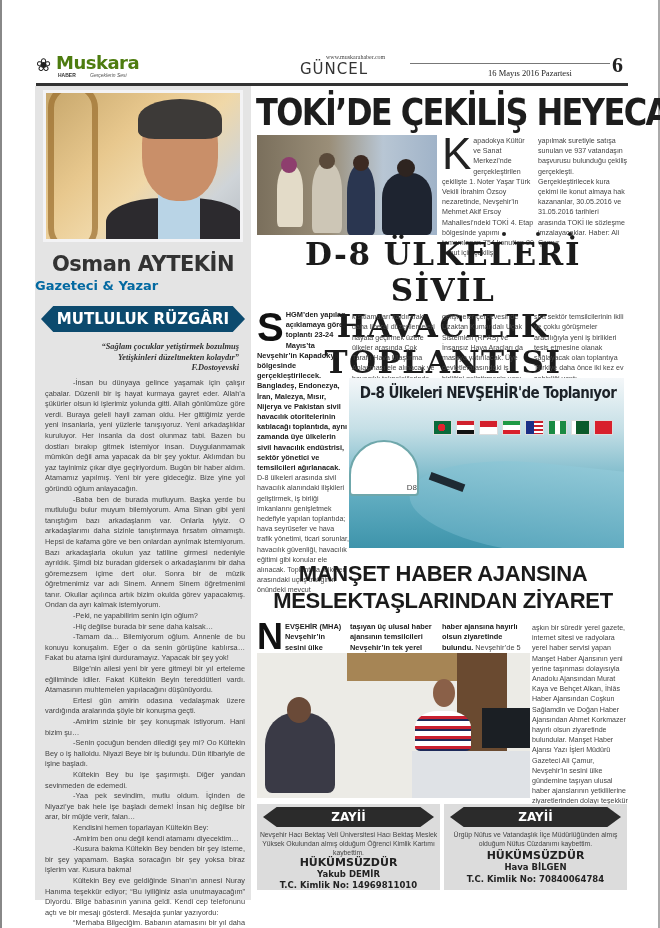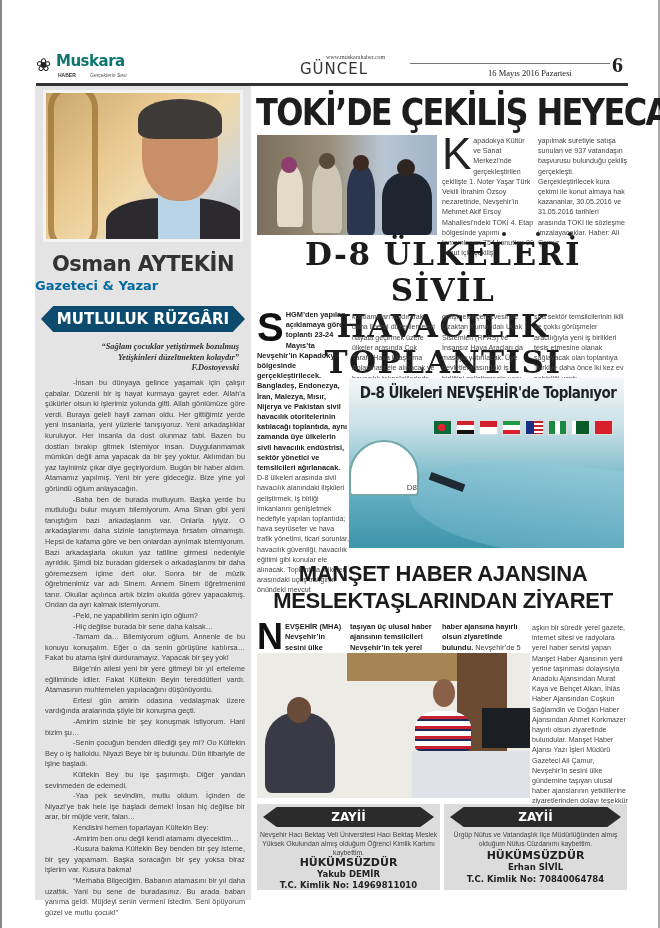--- a/index.html
+++ b/index.html
@@ -2,21 +2,21 @@
 <html><head>
 <meta charset="utf-8">
 <style>
 *{box-sizing:border-box;margin:0;padding:0}
 body{width:660px;height:928px;background:#fff;position:relative;overflow:hidden;font-family:"Liberation Sans",sans-serif;color:#222}
 .border-l{position:absolute;left:0;top:0;width:2px;height:928px;background:#888}
 .border-r{position:absolute;right:0;top:0;width:2px;height:928px;background:#aaa}
 .header{position:absolute;left:36px;top:50px;width:592px;height:32px}
 .logo{position:absolute;left:0;top:2px;width:110px;height:30px}
 .logo .swirl{position:absolute;left:0;top:2px;font-size:18px;font-family:"DejaVu Serif",serif;color:#222}
-.logo .name{position:absolute;left:20px;top:0;font-family:"DejaVu Sans",sans-serif;font-weight:bold;font-size:15px;letter-spacing:-0.5px;color:#0f766e}
+.logo .name{position:absolute;left:20px;top:0;font-family:"DejaVu Sans",sans-serif;font-weight:bold;font-size:18px;letter-spacing:-0.5px;color:#4d7c0f}
 .logo .sub{position:absolute;left:22px;top:20px;font-size:5px;font-weight:bold;color:#333}
 .logo .tag{position:absolute;left:54px;top:20px;font-size:5px;font-style:italic;color:#555}
 .section{position:absolute;left:264px;top:10px;font-family:"DejaVu Sans",sans-serif;font-weight:normal;font-size:15px;letter-spacing:1px;color:#333}
 .url{position:absolute;left:290px;top:4px;font-family:"Liberation Serif",serif;font-size:6px;color:#444}
 .hline{position:absolute;left:374px;top:13px;width:200px;height:1px;background:#777}
 .date{position:absolute;left:452px;top:18px;font-family:"Liberation Serif",serif;font-size:8.5px;color:#222}
 .pgno{position:absolute;left:576px;top:2px;font-family:"Liberation Serif",serif;font-weight:bold;font-size:22px;color:#222}
 .header-rule{position:absolute;left:36px;top:83px;width:592px;height:3px;background:#333}
 
 .col-left{position:absolute;left:35px;top:86px;width:216px;height:814px;background:#e4e4e4}
@@ -117,20 +117,21 @@
     <p>-Tamam da… Bilemiyorum oğlum. Annenle de bu konuyu konuşalım. Eğer o da senin görüşüne katılırsa… Fakat bu atama işini durduramayız. Yapacak bir şey yok!</p>
     <p>Bilge’nin ailesi yeni bir yere gitmeyi bir yıl erteleme eğiliminde idiler. Fakat Kültekin Beyin tereddütleri vardı. Atamasının muhtemelen yapılacağını düşünüyordu.</p>
     <p>Ertesi gün amirin odasına vedalaşmak üzere vardığında aralarında şöyle bir konuşma geçti.</p>
     <p>-Amirim sizinle bir şey konuşmak istiyorum. Hani bizim şu…</p>
     <p>-Senin çocuğun benden dilediği şey mi? Oo Kültekin Bey o iş halloldu. Niyazi Beye bir iş bulundu. Dün itibariyle de işine başladı.</p>
     <p>Kültekin Bey bu işe şaşırmıştı. Diğer yandan sevinmeden de edemedi.</p>
     <p>-Yaa pek sevindim, mutlu oldum. İçinden de Niyazi’ye bak hele işe başladı demek! İnsan hiç değilse bir arar, bir müjde verir, falan…</p>
     <p>Kendisini hemen toparlayan Kültekin Bey:</p>
     <p>-Amirim ben onu değil kendi atamamı diyecektim…</p>
     <p>-Kusura bakma Kültekin Bey benden bir şey isteme, bir şey yapamam. Başka soracağın bir şey yoksa biraz işlerim var. Kusura bakma!</p>
+    <p>Kültekin Bey eve geldiğinde Sinan’ın annesi Nuray Hanıma teşekkür ediyor; “Bu iyiliğiniz asla unutmayacağım” Diyordu. Bilge babasının yanına geldi. Kendi cep telefonunu açtı ve bir mesajı gösterdi. Mesajda şunlar yazıyordu:</p>
     <p>“Merhaba Bilgeciğim. Babanın atamasını bir yıl daha uzattık. Yani bu sene de buradasınız. Bu arada baban yanıma geldi. Müjdeyi senin vermeni istedim. Seni öpüyorum güzel ve mutlu çocuk!”</p>
   </div>
 </div>
 
 <div class="toki-title">TOKİ’DE ÇEKİLİŞ HEYECANI</div>
 <div class="toki-photo">
   <div class="p" style="left:20px;top:30px;width:26px;height:62px;background:#e3dbc8"></div>
   <div class="p" style="left:24px;top:22px;width:16px;height:16px;background:#8e3e6e;border-radius:50%"></div>
   <div class="p" style="left:55px;top:28px;width:30px;height:70px;background:#cdc6b6"></div>
   <div class="p" style="left:62px;top:18px;width:16px;height:16px;background:#5a4a3a;border-radius:50%"></div>
@@ -210,15 +211,15 @@
   <div class="zh" style="top:52px;font-size:11px">HÜKÜMSÜZDÜR</div>
   <div class="zh" style="top:65px;font-size:8.5px">Yakub DEMİR</div>
   <div class="zh" style="top:76px;font-size:8.5px">T.C. Kimlik No: 14969811010</div>
 </div>
 <div class="zayi" style="left:444px">
   <div class="zb">
       <span>ZAYİİ</span>
     </div>
   <div class="zt">Ürgüp Nüfus ve Vatandaşlık İlçe Müdürlüğünden almış olduğum Nüfus Cüzdanımı kaybettim.</div>
   <div class="zh" style="top:45px;font-size:11px">HÜKÜMSÜZDÜR</div>
-  <div class="zh" style="top:58px;font-size:8.5px">Erhan SİVİL</div>
+  <div class="zh" style="top:58px;font-size:8.5px">Hava BİLGEN</div>
   <div class="zh" style="top:70px;font-size:8.5px">T.C. Kimlik No: 70840064784</div>
 </div>
 
 </body></html>

